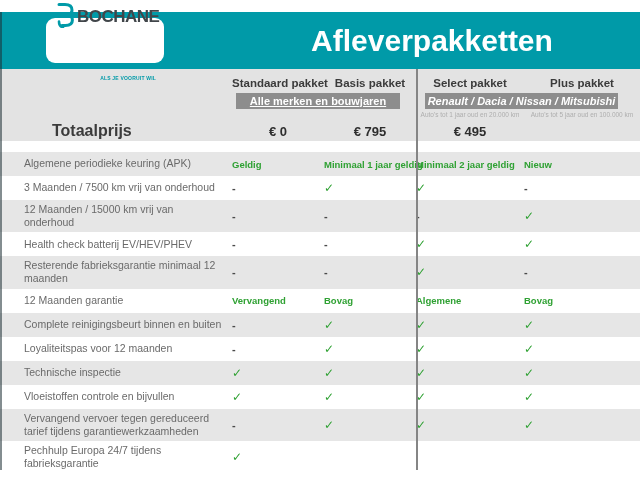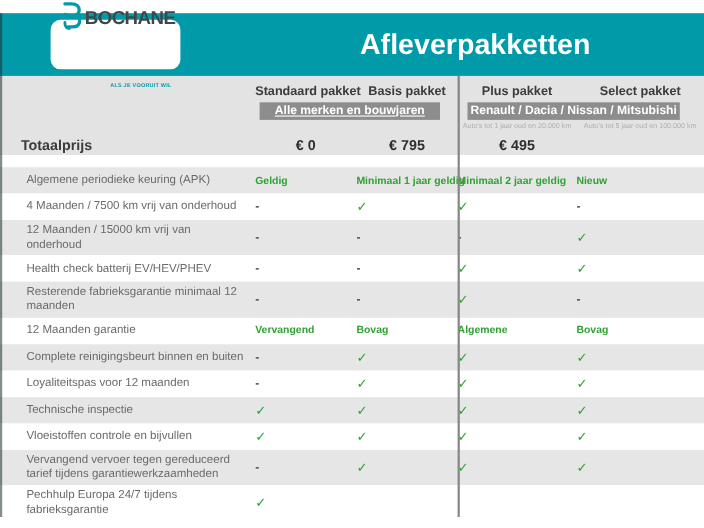--- a/index.html
+++ b/index.html
@@ -15,38 +15,38 @@
   .brand-bar{position:relative;height:57px;background:var(--teal);display:flex;align-items:center;}
   .left-edge{position:absolute;left:0;top:12px;width:2px;height:458px;background:rgba(30,48,52,.55);z-index:5;}
 
   .logo{margin-left:46px;width:118px;height:45px;background:#fff;border-radius:9px;
     display:flex;flex-direction:column;justify-content:center;padding:3px 8px 2px 8px;gap:42px;}
   .logo-row{display:flex;align-items:center;gap:3px;}
   .logo-text{font-size:17px;font-weight:700;letter-spacing:-.5px;color:#41464a;}
   .logo-tagline{font-size:5px;font-weight:700;color:var(--teal);text-align:right;margin-top:1px;letter-spacing:.2px;}
 
   .page-title{position:absolute;left:432px;top:50%;transform:translate(-50%,-50%);
-    color:#fff;font-size:26px;font-weight:700;white-space:nowrap;}
+    color:#fff;font-size:30px;font-weight:700;white-space:nowrap;}
 
   .grid{display:grid;grid-template-columns:232px 92px 92px 108px 116px;}
 
   .table-head{background:var(--section-gray);padding-top:6px;}
   .names-row{height:15px;align-items:center;}
   .pkg-name{grid-column:auto;font-size:11.5px;font-weight:700;color:var(--dark-text);
     text-align:center;white-space:nowrap;}
   .badges-row{height:17px;margin-top:2px;align-items:center;}
   .badge{background:var(--badge-gray);color:#fff;font-weight:700;font-size:11px;
     text-align:center;line-height:16px;height:16px;white-space:nowrap;}
   .badge.left{grid-column:2/4;margin:0 16px 0 4px;text-decoration:underline;}
-  .badge.right{grid-column:4/6;margin:0 22px 0 9px;}
+  .badge.right{grid-column:4/6;margin:0 22px 0 9px;font-style:italic;}
   .notes-row{height:10px;align-items:center;}
   .note{font-size:6.5px;color:var(--note-text);text-align:center;white-space:nowrap;}
   .note.n1{grid-column:4;} .note.n2{grid-column:5;}
   .total-row{height:20px;margin-top:2px;align-items:center;}
-  .total-label{padding-left:19px;font-size:13px;font-weight:700;color:var(--dark-text);}
+  .total-label{padding-left:52px;font-size:16px;font-weight:700;color:var(--dark-text);}
   .price{text-align:center;font-size:13px;font-weight:700;color:#2e2e2e;}
 
   .gap{height:11px;background:#fff;}
 
   .row{min-height:24px;align-items:center;}
   .row.shaded{background:var(--row-gray);}
   .row.plain{background:#fff;}
   .cell.label{padding:3px 10px 3px 24px;font-size:10.5px;color:var(--label-text);line-height:1.25;}
   .cell.val{text-align:left;}
   .cell.val.check{color:var(--green);font-size:12px;}
@@ -77,22 +77,22 @@
       <span class="logo-tagline">ALS JE VOORUIT WIL</span>
     </div>
     <h1 class="page-title">Afleverpakketten</h1>
   </header>
 
   <section class="table-head">
     <div class="grid names-row">
       <div></div>
       <div class="pkg-name">Standaard pakket</div>
       <div class="pkg-name">Basis pakket</div>
+      <div class="pkg-name">Select pakket</div>
       <div class="pkg-name">Plus pakket</div>
-      <div class="pkg-name">Select pakket</div>
     </div>
     <div class="grid badges-row">
       <div></div>
       <div class="badge left">Alle merken en bouwjaren</div>
       <div class="badge right">Renault / Dacia / Nissan / Mitsubishi</div>
     </div>
     <div class="grid notes-row">
       <div></div>
       <div class="note n1">Auto's tot 1 jaar oud en 20.000 km</div>
       <div class="note n2">Auto's tot 5 jaar oud en 100.000 km</div>
@@ -110,21 +110,21 @@
   <section id="rows">
   <div class="grid row shaded">
     <div class="cell label">Algemene periodieke keuring (APK)</div>
     <div class="cell val word">Geldig</div>
     <div class="cell val word">Minimaal 1 jaar geldig</div>
     <div class="cell val word">Minimaal 2 jaar geldig</div>
     <div class="cell val word">Nieuw</div>
   </div>
 
   <div class="grid row plain">
-    <div class="cell label">4 Maanden / 7500 km vrij van onderhoud</div>
+    <div class="cell label">3 Maanden / 7500 km vrij van onderhoud</div>
     <div class="cell val dash">-</div>
     <div class="cell val check">✓</div>
     <div class="cell val check">✓</div>
     <div class="cell val dash">-</div>
   </div>
 
   <div class="grid row shaded">
     <div class="cell label">12 Maanden / 15000 km vrij van onderhoud</div>
     <div class="cell val dash">-</div>
     <div class="cell val dash">-</div>

